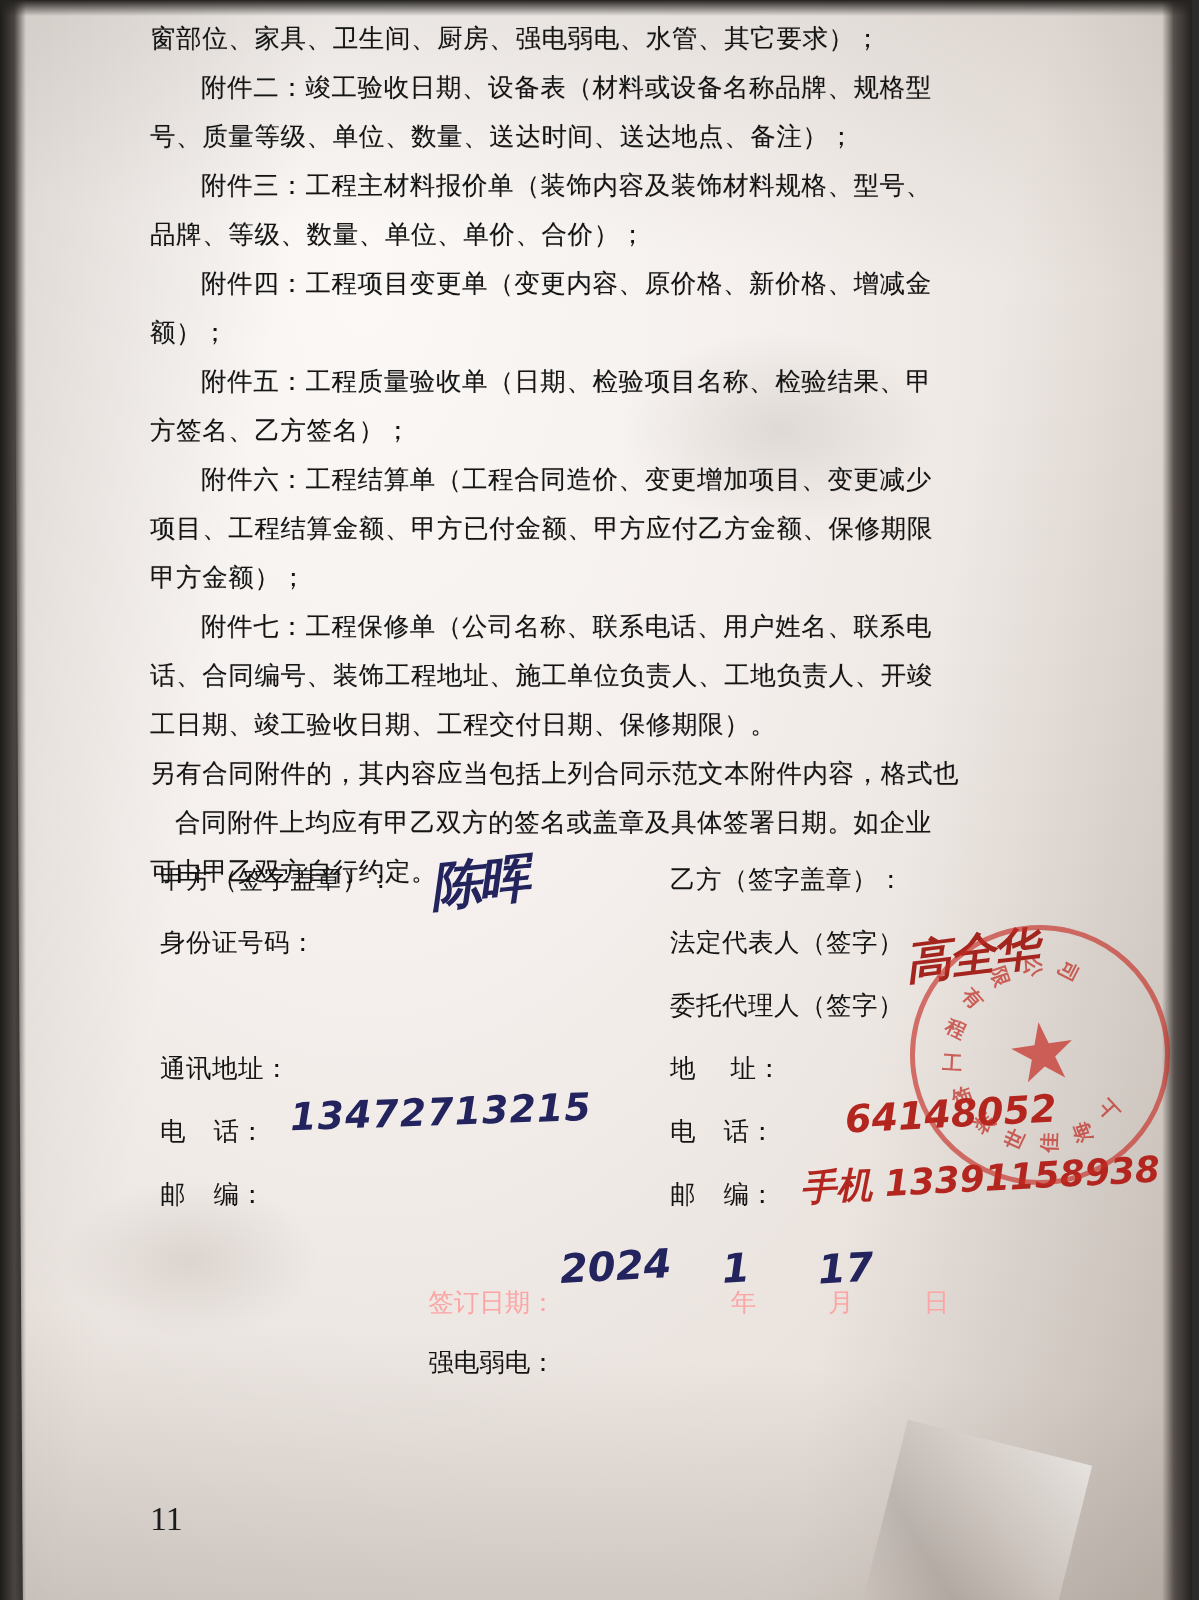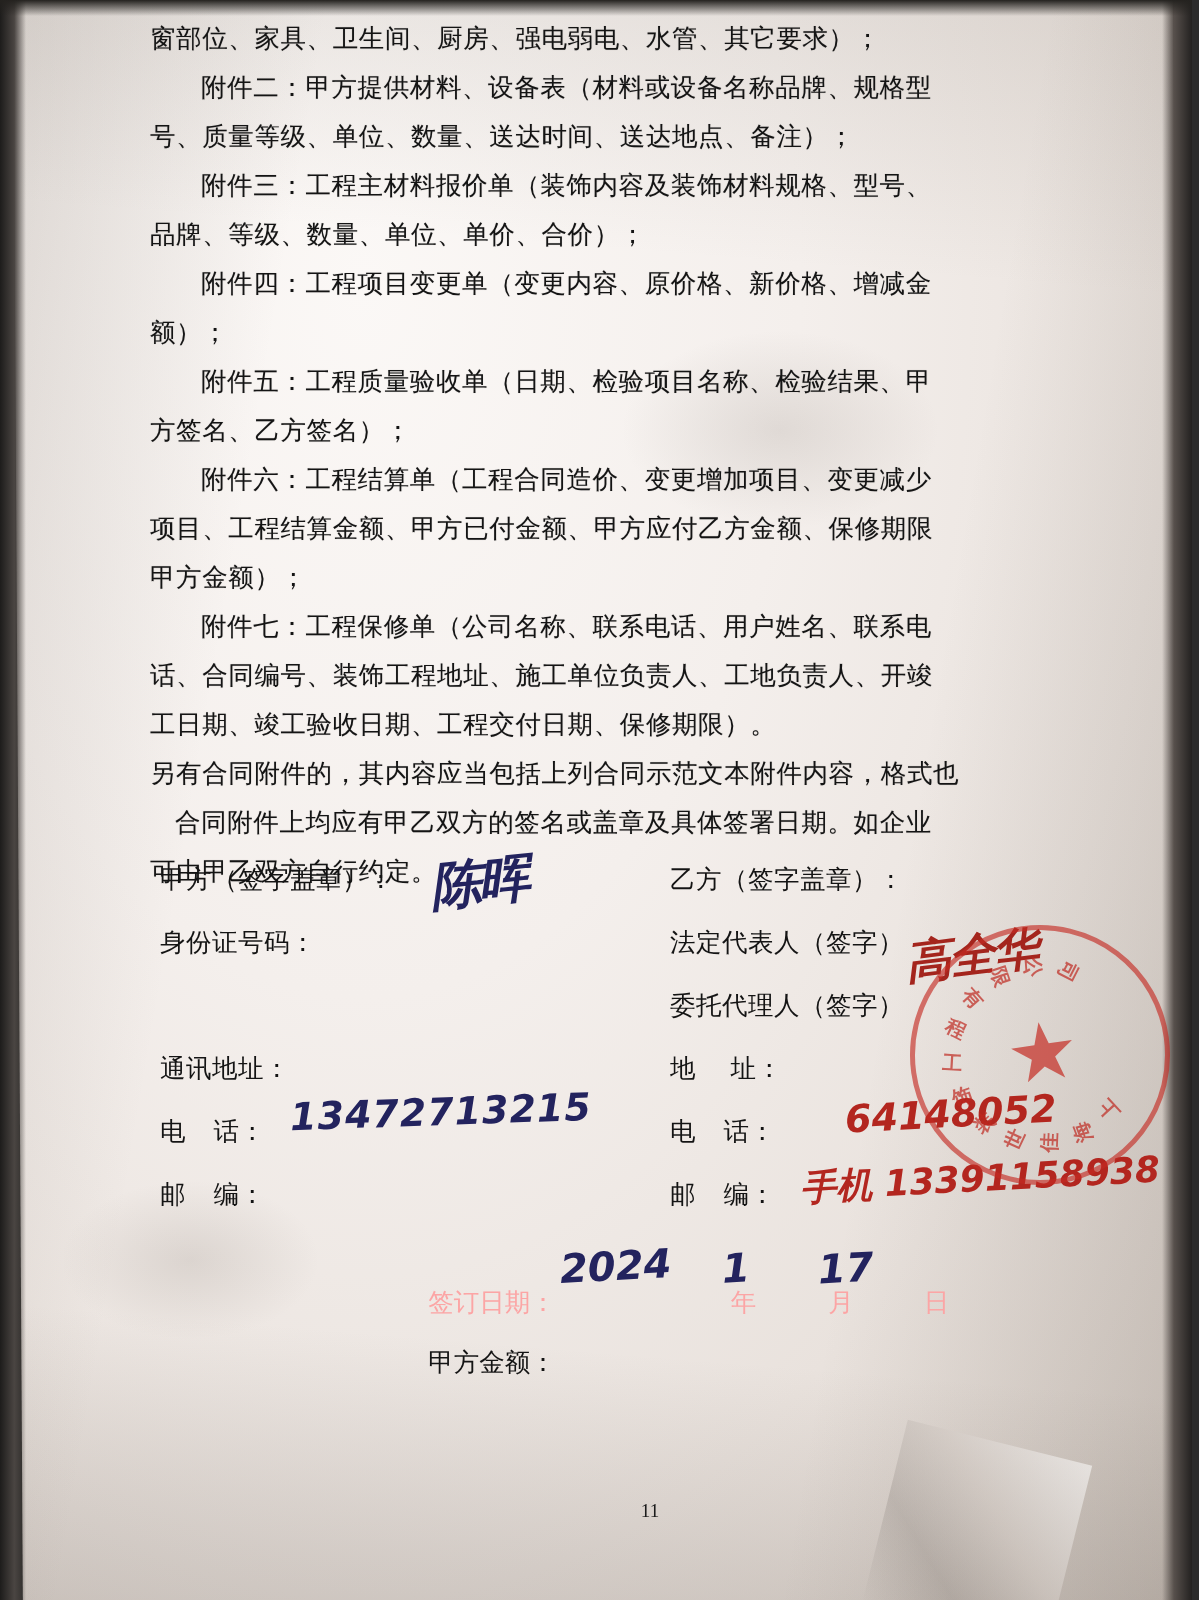--- a/index.html
+++ b/index.html
@@ -225,22 +225,22 @@
     left: 50%;
     top: 50%;
     transform-origin: 0 0;
   }
 
   .page-number {
     position: absolute;
     left: 0;
     top: 1500px;
     width: 1000px;
-    text-align: center;
-    font-size: 19px;
+    text-align: left;
+    font-size: 34px;
     color: #1b1b1b;
     font-family: "Liberation Serif", serif;
   }
 
   .smudge {
     position: absolute;
     pointer-events: none;
     border-radius: 50%;
     background: radial-gradient(ellipse at center, rgba(150,140,132,0.22) 0%, rgba(150,140,132,0) 70%);
   }
@@ -255,21 +255,21 @@
   <div class="edge-dark-right"></div>
   <div class="edge-dark-top"></div>
 
   <div class="smudge" style="left:60px; top:1180px; width:260px; height:160px;"></div>
   <div class="smudge" style="left:620px; top:330px; width:320px; height:200px;"></div>
 
   <div class="content">
 
     <div class="block" style="left:0; top:14px; width:1000px;">
       <p class="body-line">窗部位、家具、卫生间、厨房、强电弱电、水管、其它要求）；</p>
-      <p class="body-line indent-2">附件二：甲方提供材料、设备表（材料或设备名称品牌、规格型</p>
+      <p class="body-line indent-2">附件二：竣工验收日期、设备表（材料或设备名称品牌、规格型</p>
       <p class="body-line">号、质量等级、单位、数量、送达时间、送达地点、备注）；</p>
       <p class="body-line indent-2">附件三：工程主材料报价单（装饰内容及装饰材料规格、型号、</p>
       <p class="body-line">品牌、等级、数量、单位、单价、合价）；</p>
       <p class="body-line indent-2">附件四：工程项目变更单（变更内容、原价格、新价格、增减金</p>
       <p class="body-line">额）；</p>
       <p class="body-line indent-2">附件五：工程质量验收单（日期、检验项目名称、检验结果、甲</p>
       <p class="body-line">方签名、乙方签名）；</p>
       <p class="body-line indent-2">附件六：工程结算单（工程合同造价、变更增加项目、变更减少</p>
       <p class="body-line">项目、工程结算金额、甲方已付金额、甲方应付乙方金额、保修期限</p>
       <p class="body-line">甲方金额）；</p>
@@ -305,21 +305,21 @@
         <span class="sig-left">邮    编：</span>
         <span class="sig-right">邮    编：</span>
       </div>
     </div>
 
     <div class="date-row">
       <span>签订日期：</span><span style="display:inline-block;width:175px;"></span><span>年</span><span style="display:inline-block;width:72px;"></span><span>月</span><span style="display:inline-block;width:70px;"></span><span>日</span>
     </div>
 
     <div class="place-row">
-      <span>甲方金额：</span>
+      <span>强电弱电：</span>
     </div>
 
     <div class="page-number">11</div>
   </div>
 
   <div class="hand hand-blue" id="hw-party-a-sign">陈晖</div>
   <div class="hand hand-blue" id="hw-party-a-phone">13472713215</div>
   <div class="hand" id="hw-party-b-legal">高全华</div>
   <div class="hand hand-red" id="hw-party-b-phone">64148052</div>
   <div class="hand hand-red" id="hw-party-b-mobile">手机 13391158938</div>

